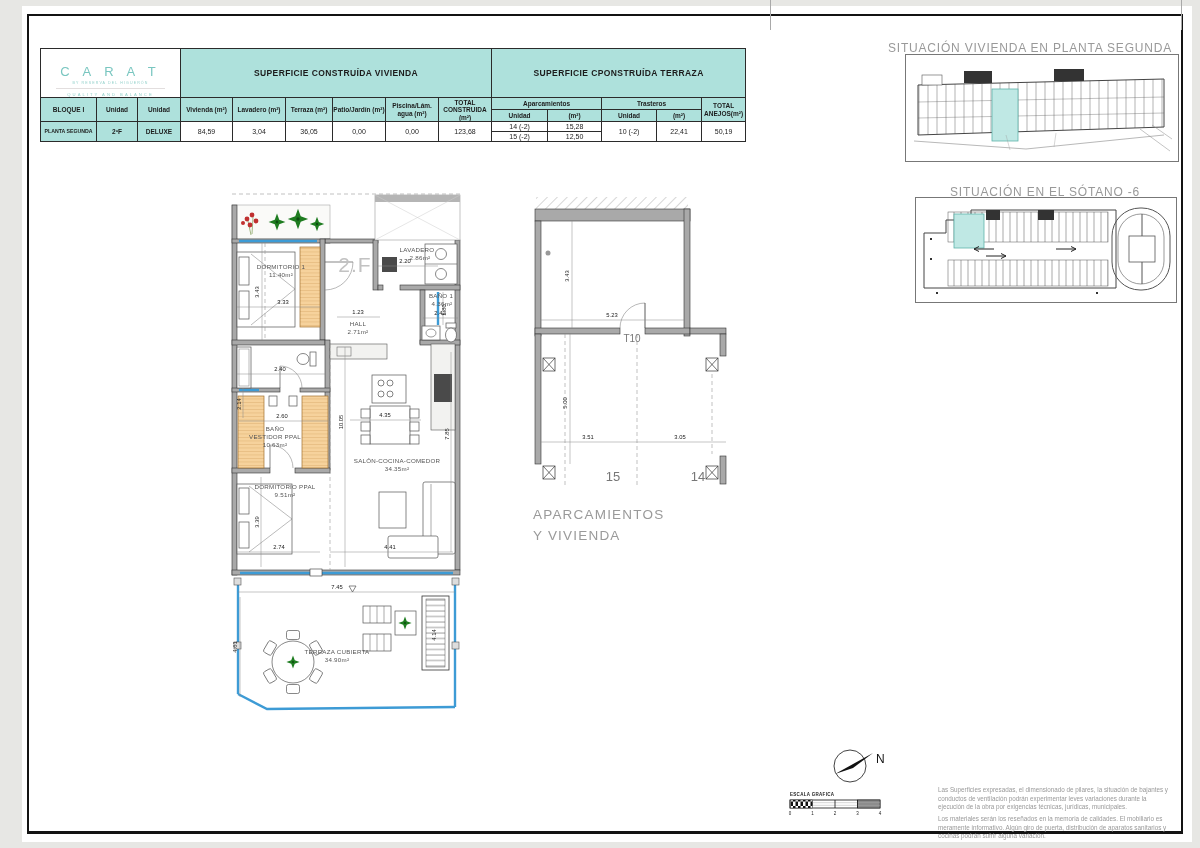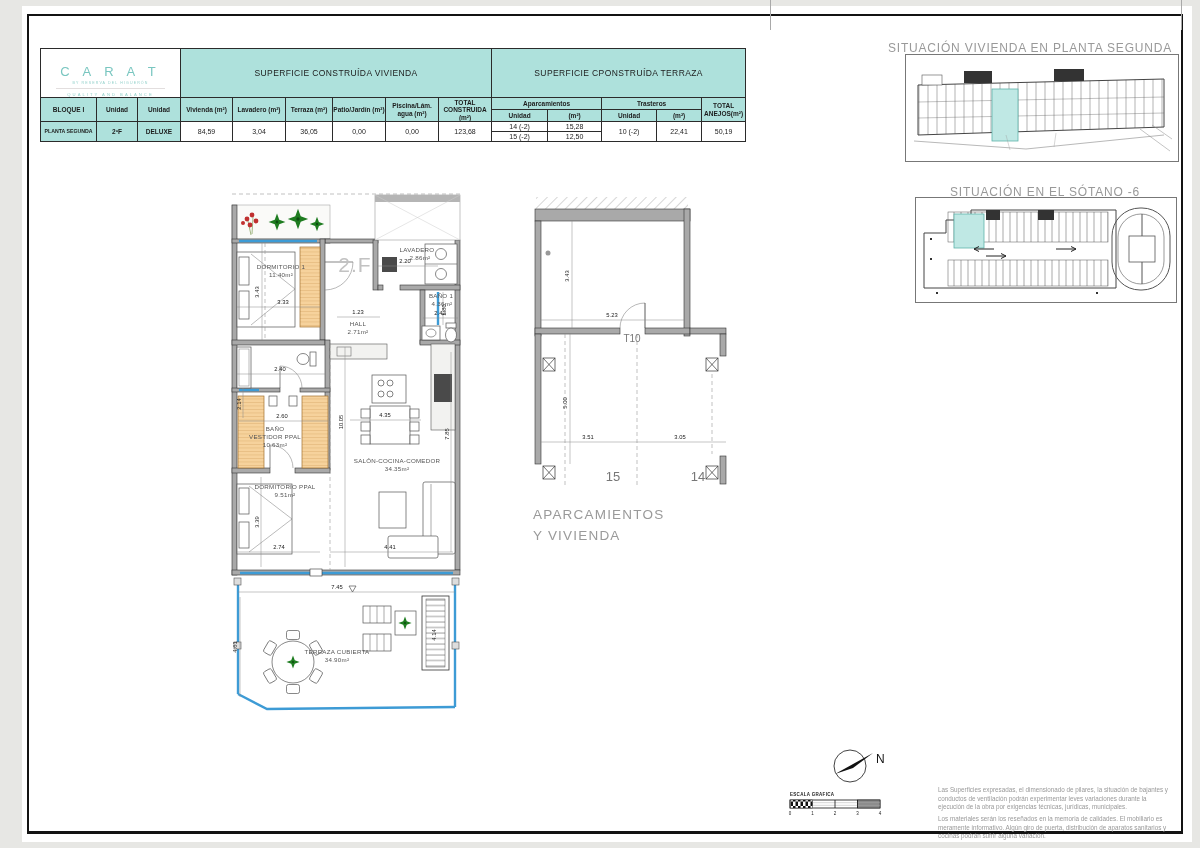--- a/index.html
+++ b/index.html
@@ -6,21 +6,21 @@
   .page{position:relative;width:1200px;height:848px;background:#e7e7e4;overflow:hidden;}
   .abs{position:absolute;}
   .sheet{left:22px;top:6px;width:1170px;height:836px;background:#fff;}
   .frame{left:27px;top:14px;width:1152px;height:815px;border:2px solid #131313;border-bottom-width:3px;background:#fff;}
   .cropmark{width:1px;height:30px;background:#a9a9a9;top:0;}
 
   
   table.sheet-table{border-collapse:collapse;table-layout:fixed;width:705px;}
   table.sheet-table td{border:1px solid #2b2b2b;text-align:center;vertical-align:middle;padding:0;overflow:hidden;color:#1c1c1c;}
   .th{background:#aee1dc;font-size:6.5px;font-weight:bold;line-height:1.15;}
-  .sec{background:#aee1dc;font-size:8.5px;font-weight:normal;letter-spacing:.4px;}
+  .sec{background:#aee1dc;font-size:8.5px;font-weight:bold;letter-spacing:.4px;}
   .num{font-size:7px;background:#fff;}
   .logo-cell{background:#fff;}
   .logo-brand{color:#79c6c0;font-size:13px;letter-spacing:5px;line-height:1.1;margin-top:16px;}
   .logo-sub{color:#93d1cb;font-size:3.6px;letter-spacing:1.1px;margin-top:2px;}
   .logo-div{width:78%;border-top:1px solid #e2dede;margin:3px auto 0 auto;}
   .logo-tag{color:#93d1cb;font-size:4.2px;letter-spacing:2px;margin-top:3px;}
 
   
   svg text{font-family:"Liberation Sans",sans-serif;}
   .rl{font-size:6.2px;fill:#555;letter-spacing:.25px;}

